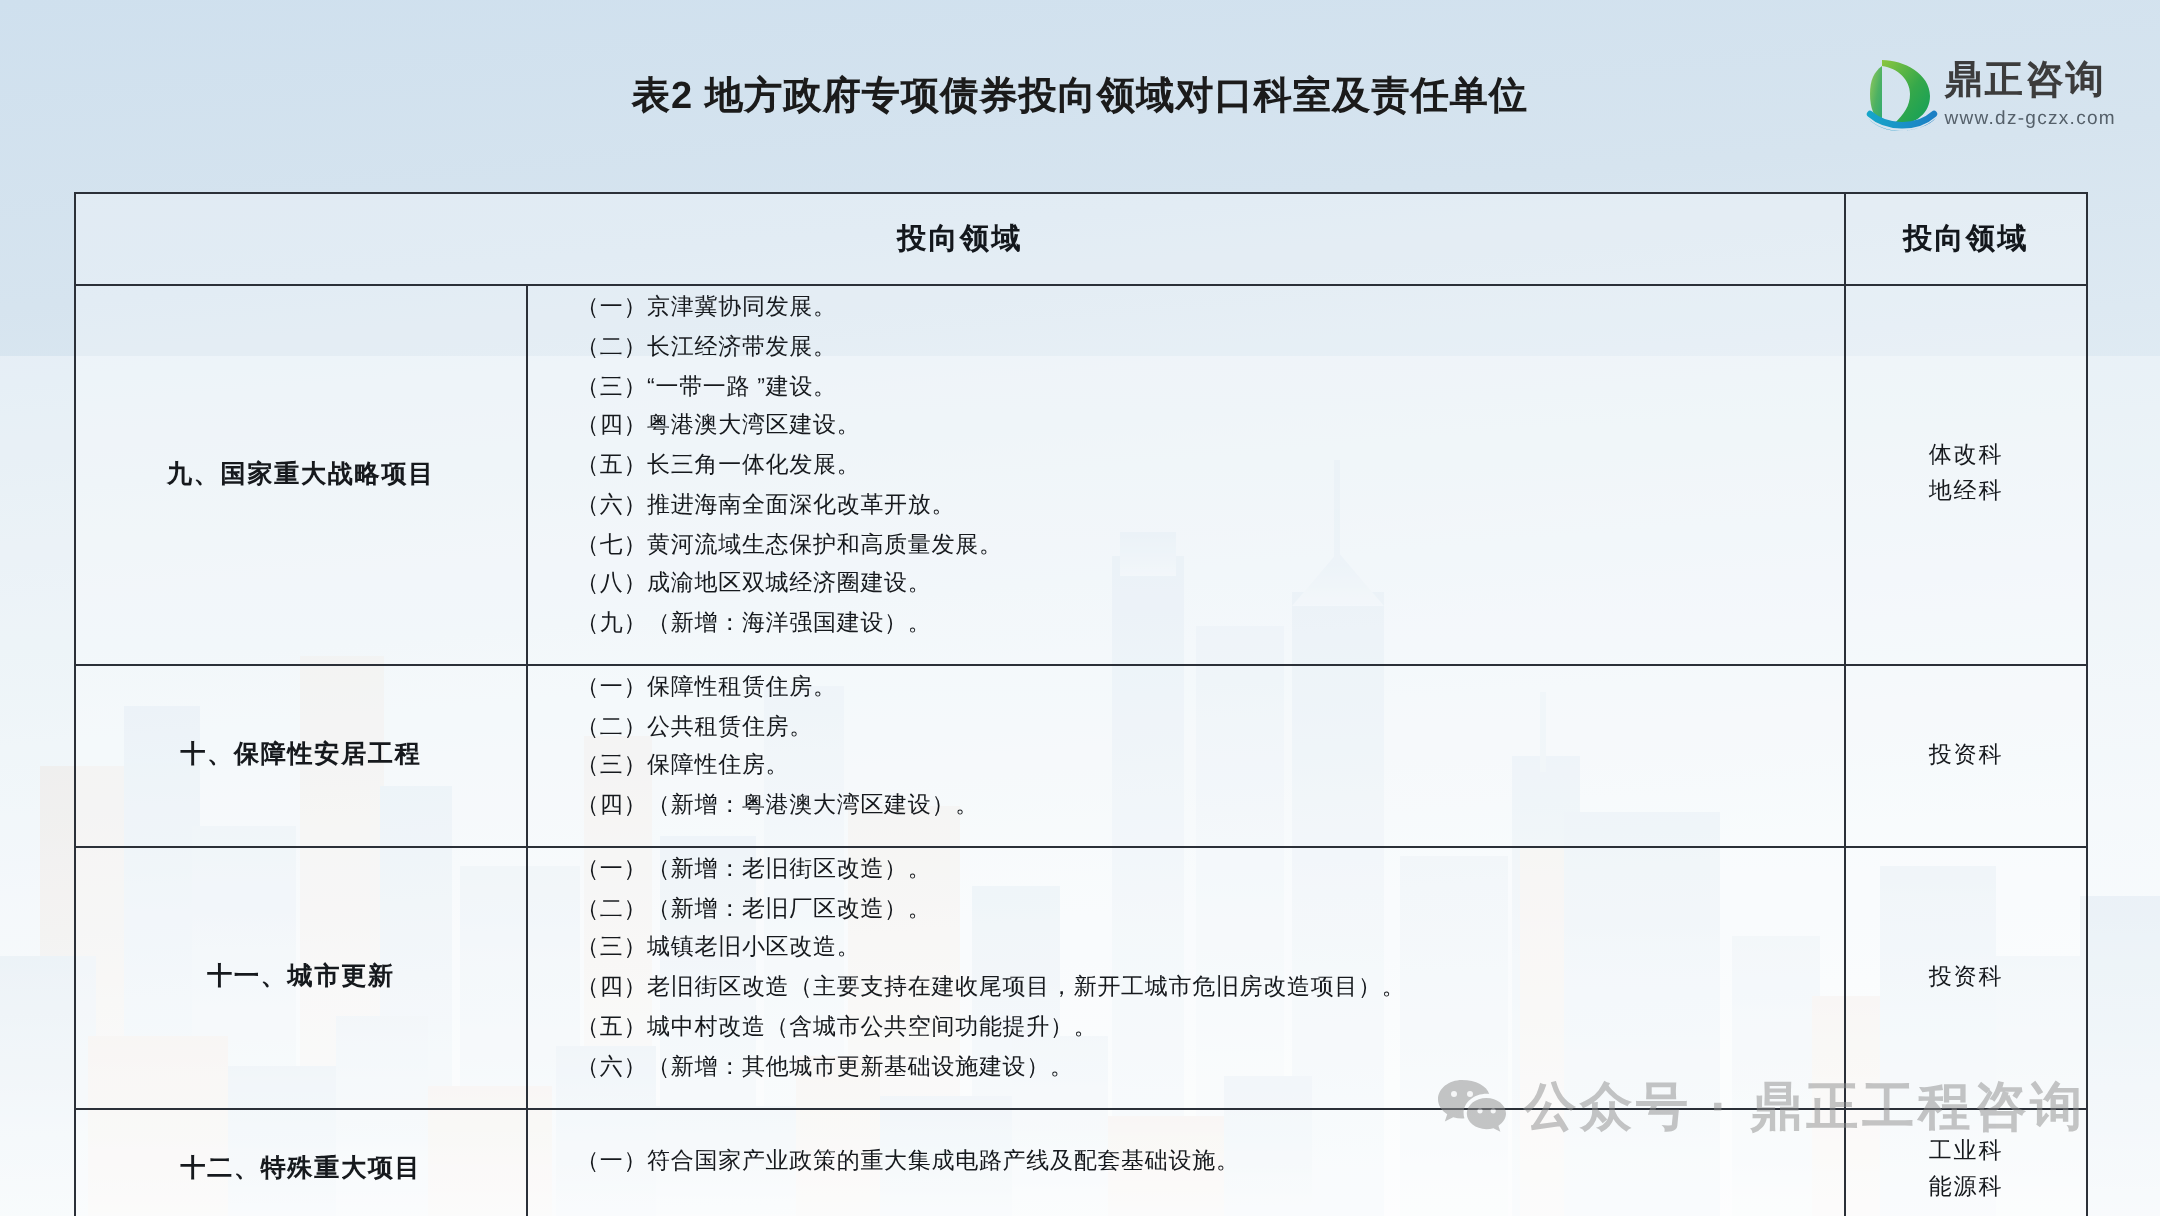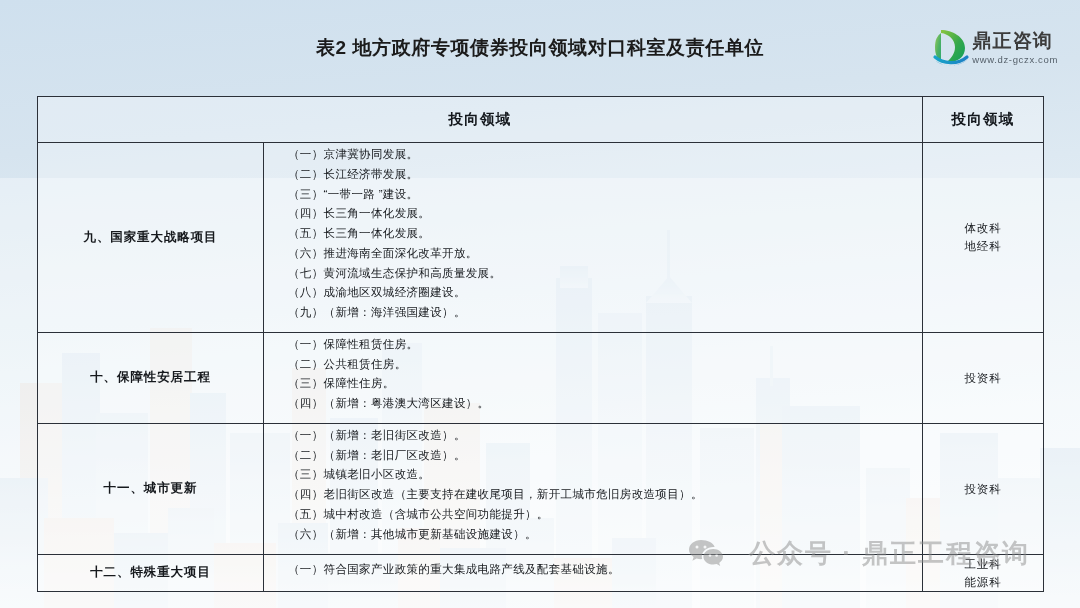--- a/index.html
+++ b/index.html
@@ -110,41 +110,41 @@
     letter-spacing: 0.9px;
     padding: 4px 6px;
     font-weight: bold;
   }
   td.dept {
     text-align: center;
     font-size: 11.5px;
     color: #16191d;
     letter-spacing: 0.9px;
     line-height: 1.6;
-    padding: 0 4px;
+    padding: 12px 4px;
   }
   td.items {
     padding: 2px 14px 9px 24px;
     font-size: 11.5px;
     color: #16191d;
     line-height: 1.72;
     letter-spacing: 0.35px;
   }
   td.items .item { white-space: nowrap; }
   .dept-line { display: block; }
 
   
   .watermark {
     position: absolute;
     z-index: 5;
-    left: 688px;
+    left: 718px;
     top: 536px;
     display: flex;
     align-items: center;
-    gap: 25px;
+    gap: 8px;
     pointer-events: none;
     opacity: 0.50;
   }
   .wm-icon { width: 36px; height: 32px; flex: none; }
   .wm-text {
     font-size: 26px;
     font-weight: 700;
     color: #8e8e8e;
     letter-spacing: 2px;
     white-space: nowrap;
@@ -266,21 +266,21 @@
         <th>投向领域</th>
       </tr>
     </thead>
     <tbody id="tbody">
         <tr>
           <td class="cat">九、国家重大战略项目</td>
           <td class="items">
             <div class="item">（一）京津冀协同发展。</div>
             <div class="item">（二）长江经济带发展。</div>
             <div class="item">（三）“一带一路 ”建设。</div>
-            <div class="item">（四）长三角一体化发展。</div>
+            <div class="item">（四）粤港澳大湾区建设。</div>
             <div class="item">（五）长三角一体化发展。</div>
             <div class="item">（六）推进海南全面深化改革开放。</div>
             <div class="item">（七）黄河流域生态保护和高质量发展。</div>
             <div class="item">（八）成渝地区双城经济圈建设。</div>
             <div class="item">（九）（新增：海洋强国建设）。</div>
           </td>
           <td class="dept">
             <span class="dept-line">体改科</span>
             <span class="dept-line">地经科</span>
           </td>

